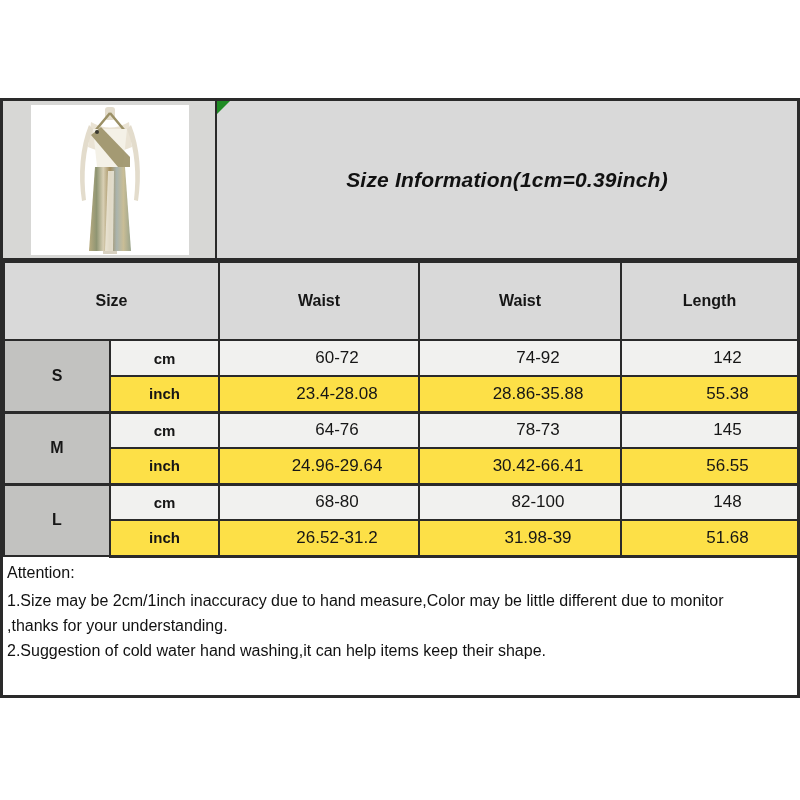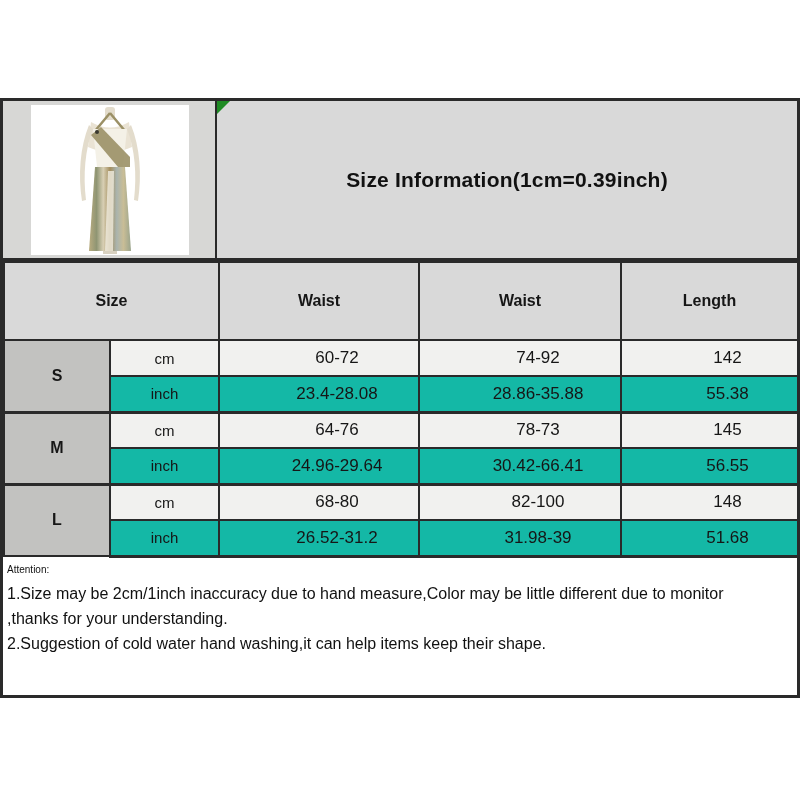--- a/index.html
+++ b/index.html
@@ -22,41 +22,41 @@
     background:#ffffff; overflow:hidden;
   }
   .title-cell {
     flex:1; background:#d9d9d9; position:relative;
     display:flex; align-items:center; justify-content:center;
   }
   .corner-flag {
     position:absolute; left:0; top:0; width:0; height:0;
     border-top:13px solid #1f8b24; border-right:13px solid transparent;
   }
-  .title-text { font-size:21px; font-weight:bold; color:#111; letter-spacing:0.2px; }
+  .title-text { font-size:21px; font-weight:bold; color:#111; letter-spacing:0.2px;font-style:italic; }
   
   table.size-table { border-collapse:collapse; table-layout:fixed; width:794px; }
   table.size-table td {
     border:2px solid #2a2a2a; text-align:center; vertical-align:middle;
     color:#161616; overflow:hidden;
   }
   tr.hdr-row td { height:78px; background:#d9d9d9; font-weight:bold; font-size:16px; }
   td.size-hd { font-size:30px; font-weight:bold; }
   tr.data-row td { height:36px; }
   td.sz { background:#c2c2c0; font-weight:bold; font-size:16px; }
-  td.unit { font-weight:normal; font-size:15px; }
+  td.unit { font-weight:bold; font-size:15px; }
   tr.cm-row td { background:#f1f1ef; }
-  tr.inch-row td { background:#14b8a6; }
+  tr.inch-row td { background:#fde047; }
   tr.cm-row td.sz { background:#c2c2c0; }
   td.val { font-size:17px; font-weight:normal;padding-left:36px; }
   tr.group-start td { border-top:3px solid #2a2a2a; }
   tr.table-end td { border-bottom:3px solid #2a2a2a; }
   
   .notes { padding:6px 5px 0 4px; background:#ffffff; }
-  .notes-heading { font-size:10px; color:#111; margin-bottom:6px; }
+  .notes-heading { font-size:16px; color:#111; margin-bottom:6px; }
   .notes-line { font-size:16px; color:#111; line-height:25px; white-space:nowrap; }
 </style>
 </head>
 <body>
 
 <div class="canvas">
   <div class="sheet">
 
     <div class="top-row">
       <div class="photo-cell">

